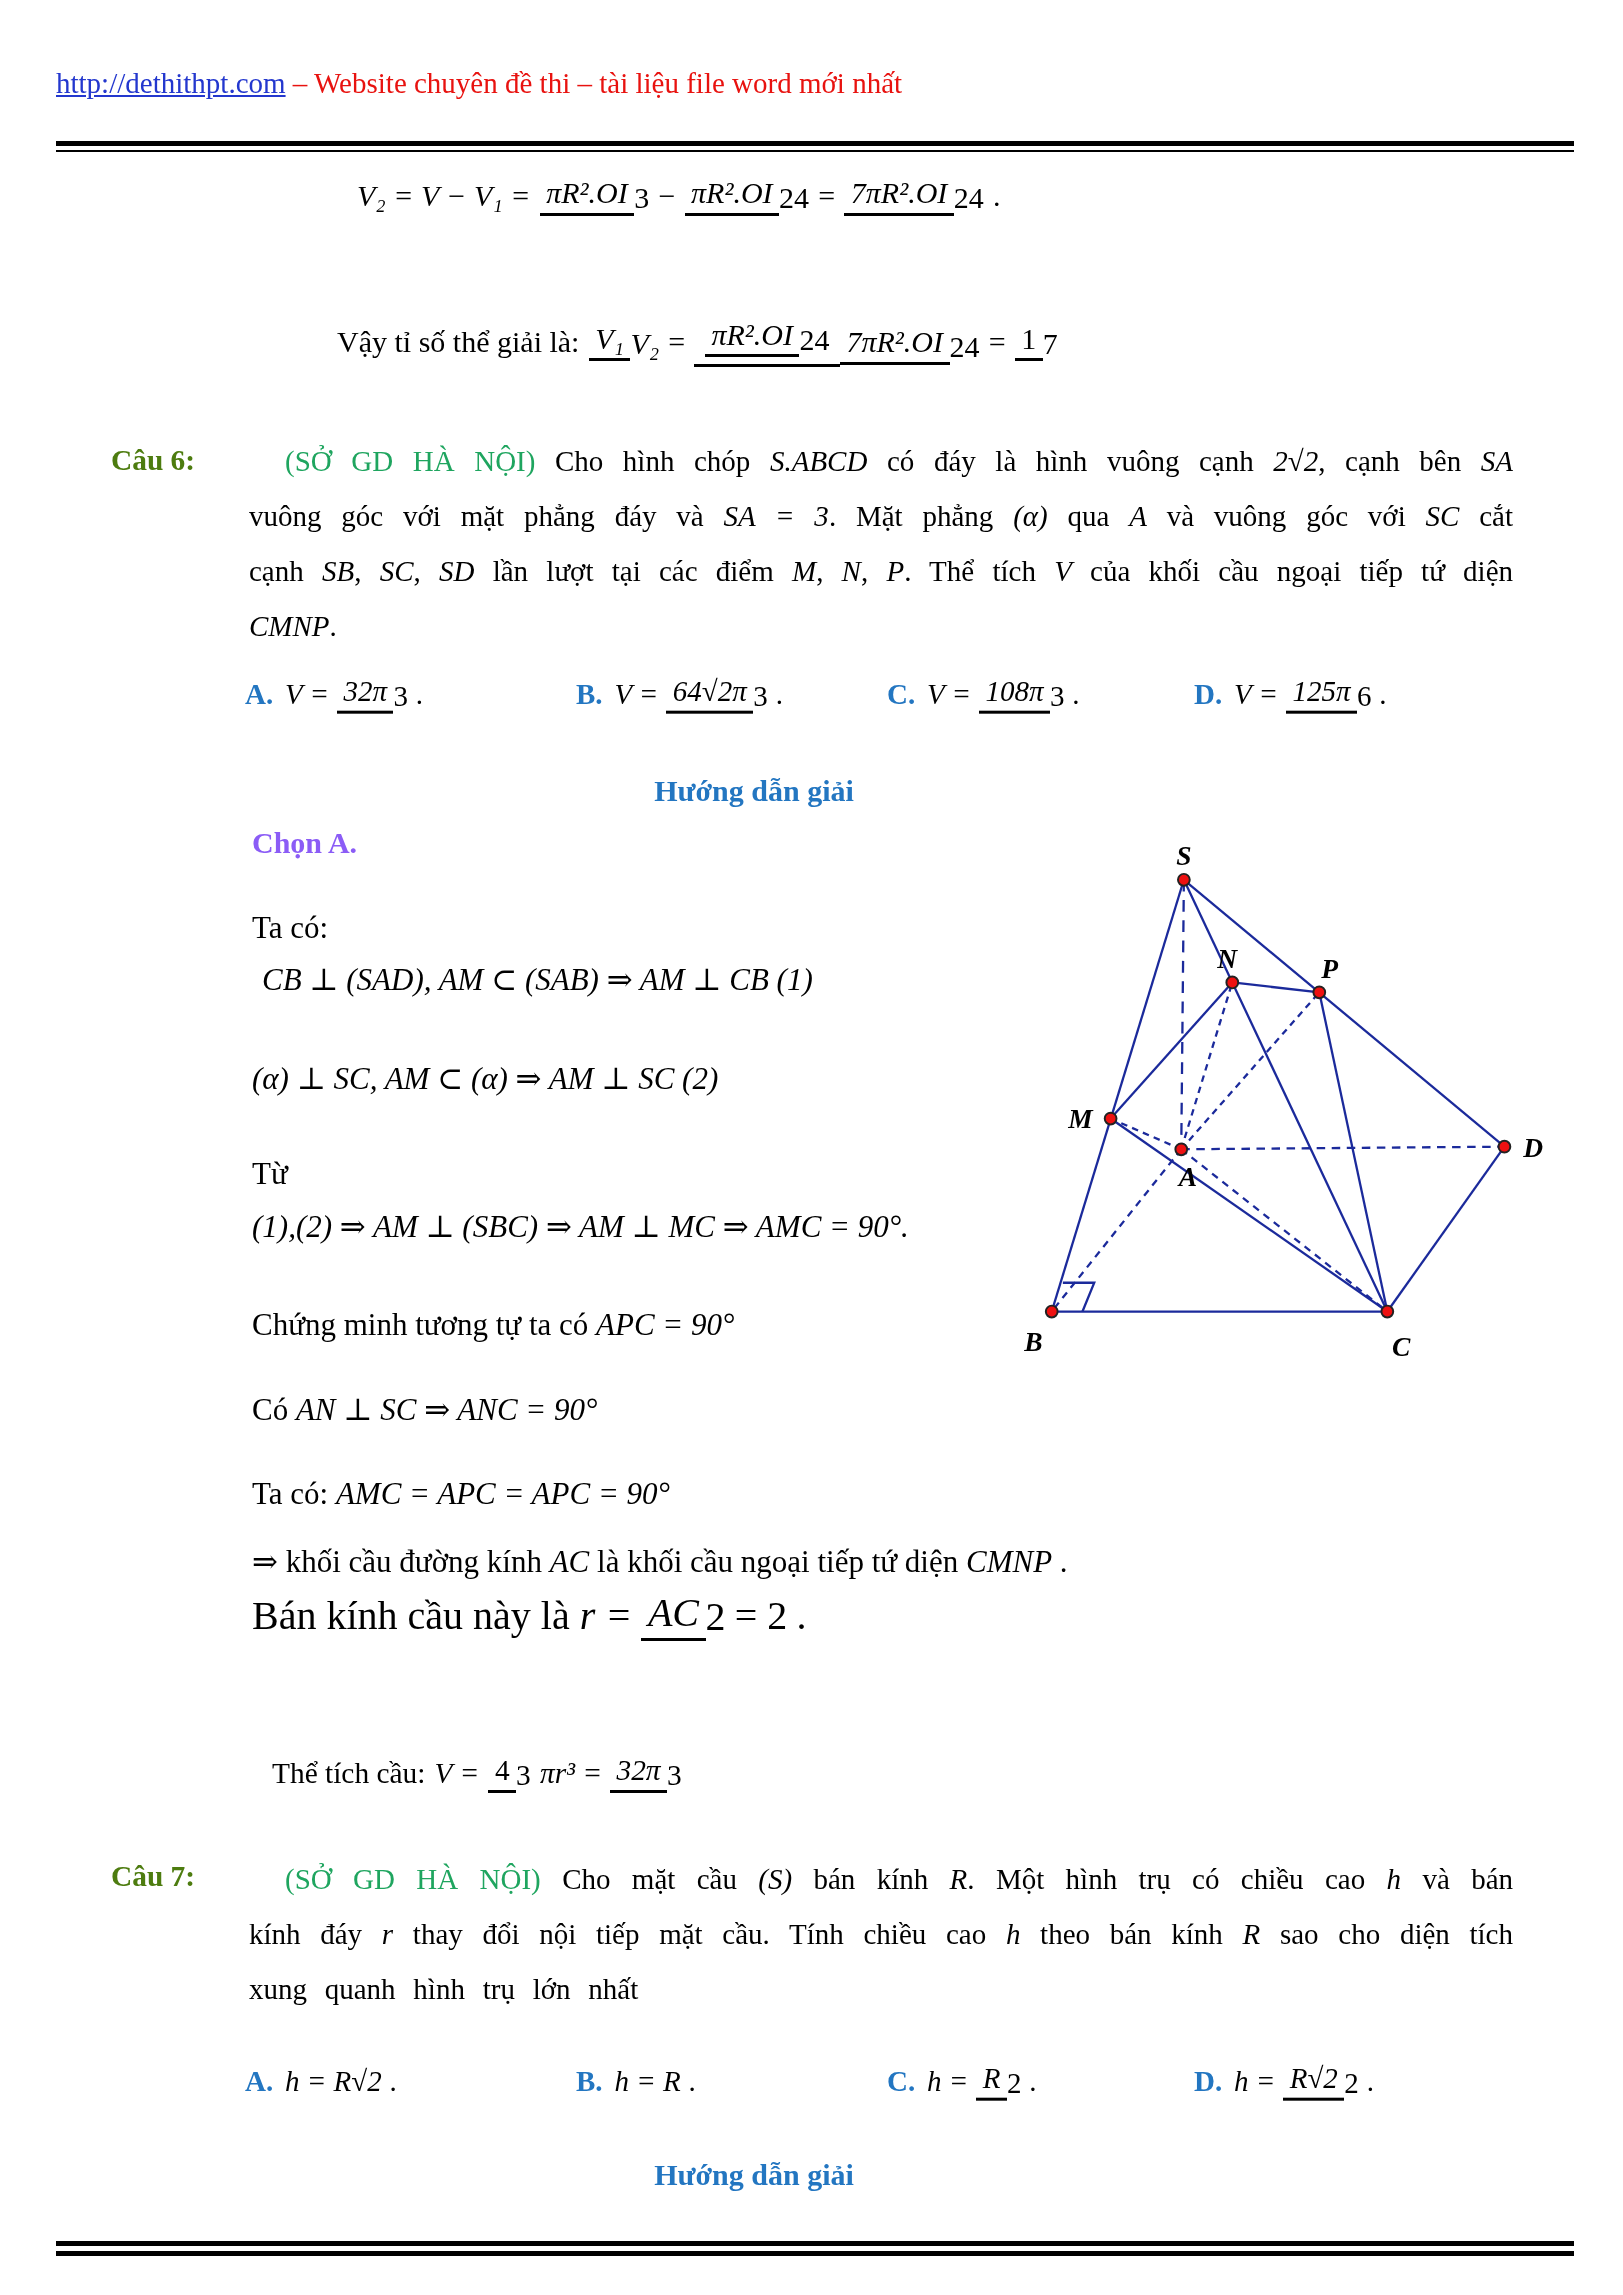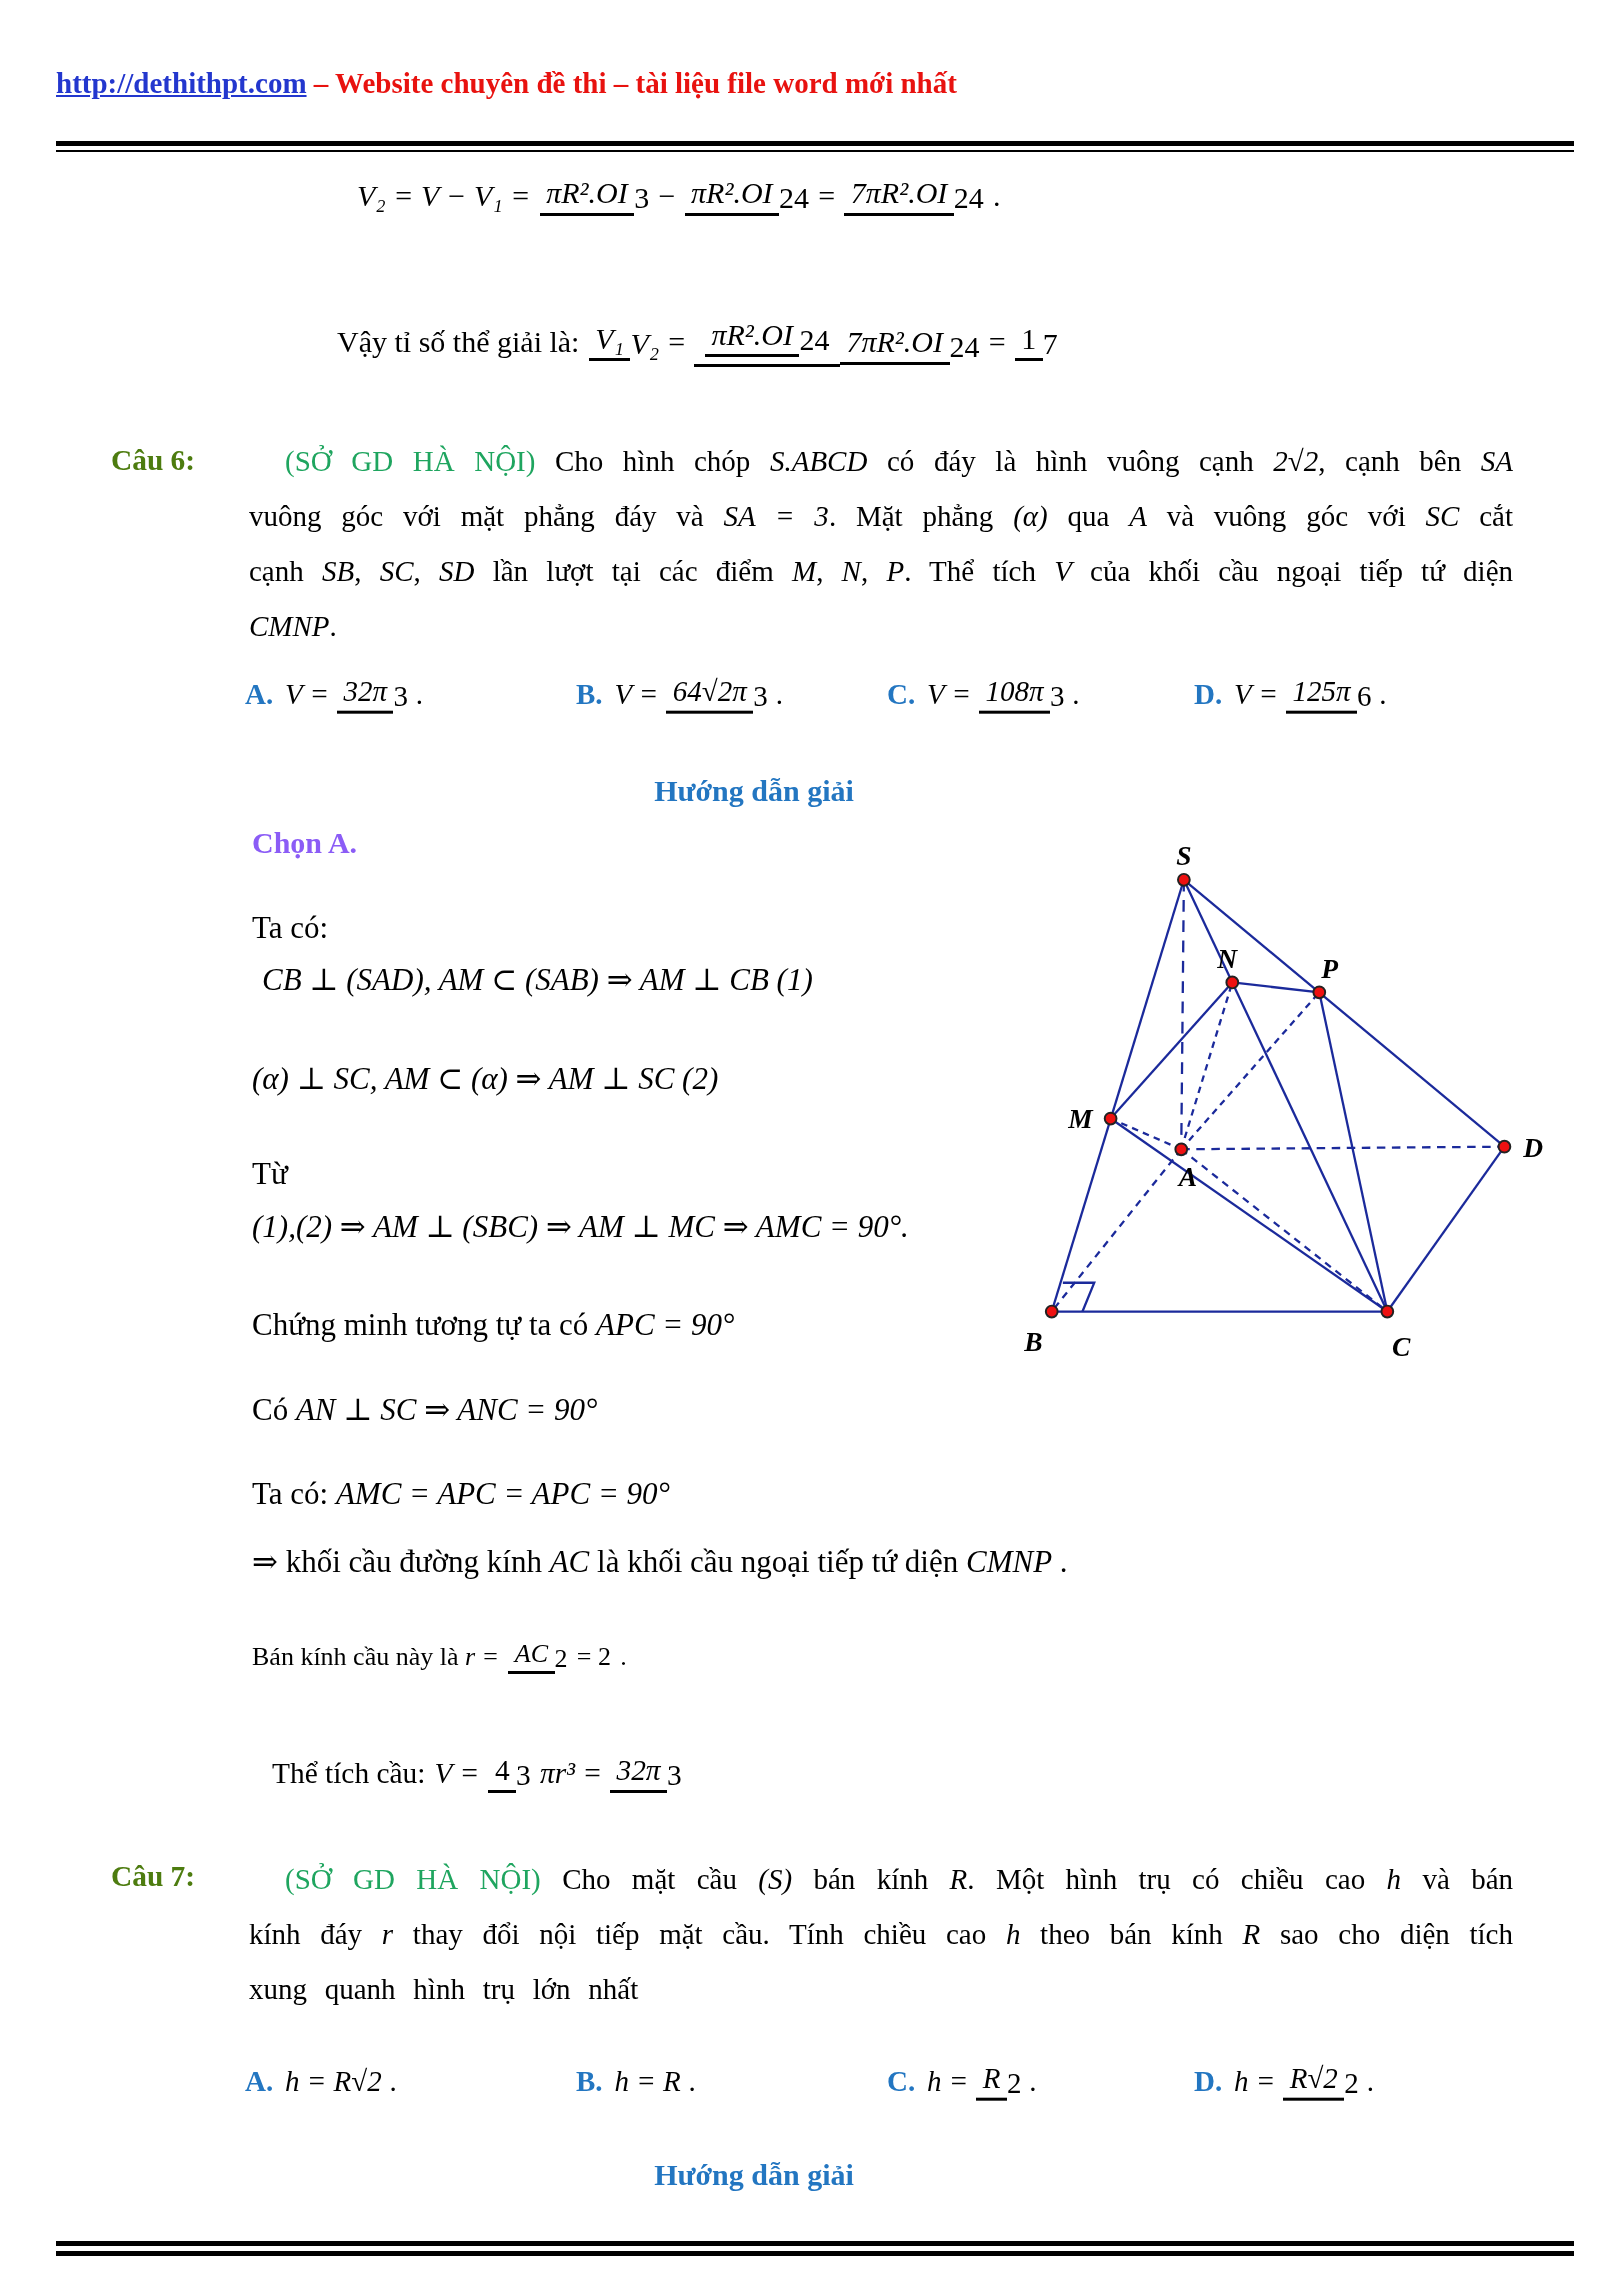--- a/index.html
+++ b/index.html
@@ -2,21 +2,21 @@
 <html style="font-size:10.5px"><head>
 <meta charset="utf-8">
 <style>
   html,body{margin:0;padding:0;}
   body{
     width:1623px;height:2295px;position:relative;background:#ffffff;
     font-family:"Liberation Serif","DejaVu Serif",serif;color:#000;
     overflow:hidden;
   }
   
-  .header{position:absolute;left:56px;top:67px;font-size:29px;font-weight:bold;white-space:nowrap;}
+  .header{position:absolute;left:56px;top:67px;font-size:29px;font-weight:normal;white-space:nowrap;}
   .hlink{color:#2337CE;text-decoration:underline;cursor:pointer;}
   .hrest{color:#E8120F;}
   .rule{position:absolute;left:56px;width:1518px;}
   .rule .rl1{border-top:5.2px solid #000;margin-bottom:3.9px;}
   .rule .rl2{border-top:2.6px solid #000;}
   .rule.bot .rl1{border-top:5.2px solid #000;margin-bottom:4.6px;}
   .rule.bot .rl2{border-top:5.2px solid #000;}
   
   .fline{position:absolute;display:flex;align-items:center;gap:9.2px;font-size:30px;white-space:nowrap;}
   .frac{display:inline-flex;flex-direction:row;align-items:center;}
@@ -144,21 +144,21 @@
   <div class="line plain" style="top:910px">Ta có:</div>
   <div class="line mi" style="top:961px;left:262px">CB ⊥ (SAD), AM ⊂ (SAB) ⇒ AM ⊥ CB (1)</div>
   <div class="line mi" style="top:1060px">(α) ⊥ SC, AM ⊂ (α) ⇒ AM ⊥ SC (2)</div>
   <div class="line plain" style="top:1156px">Từ</div>
   <div class="line mi" style="top:1208px">(1),(2) ⇒ AM ⊥ (SBC) ⇒ AM ⊥ MC ⇒ AMC = 90°.</div>
   <div class="line" style="top:1307px"><span>Chứng minh tương tự ta có </span><span class="mi">APC = 90°</span></div>
   <div class="line" style="top:1391px"><span>Có </span><span class="mi">AN ⊥ SC ⇒ ANC = 90°</span></div>
   <div class="line" style="top:1476px"><span>Ta có: </span><span class="mi">AMC = APC = APC = 90°</span></div>
   <div class="line" style="top:1543px"><span>⇒ khối cầu đường kính </span><span class="mi">AC</span><span> là khối cầu ngoại tiếp tứ diện </span><span class="mi">CMNP</span><span> .</span></div>
 
-  <div class="fline" style="left:252px;top:1604px;height:105px;font-size:26px">
+  <div class="fline" style="left:252px;top:1563px;height:105px;font-size:40px">
     <span><span>Bán kính cầu này là </span><span class="mi">r =</span></span>
     <span class="frac">
         <span class="num mi">AC</span>
         <span class="den">2</span>
       </span>
     <span class="plain">= 2</span>
       <span>.</span>
   </div>
 
   <div class="fline" style="left:272px;top:1718px;height:111px;font-size:29.4px">

